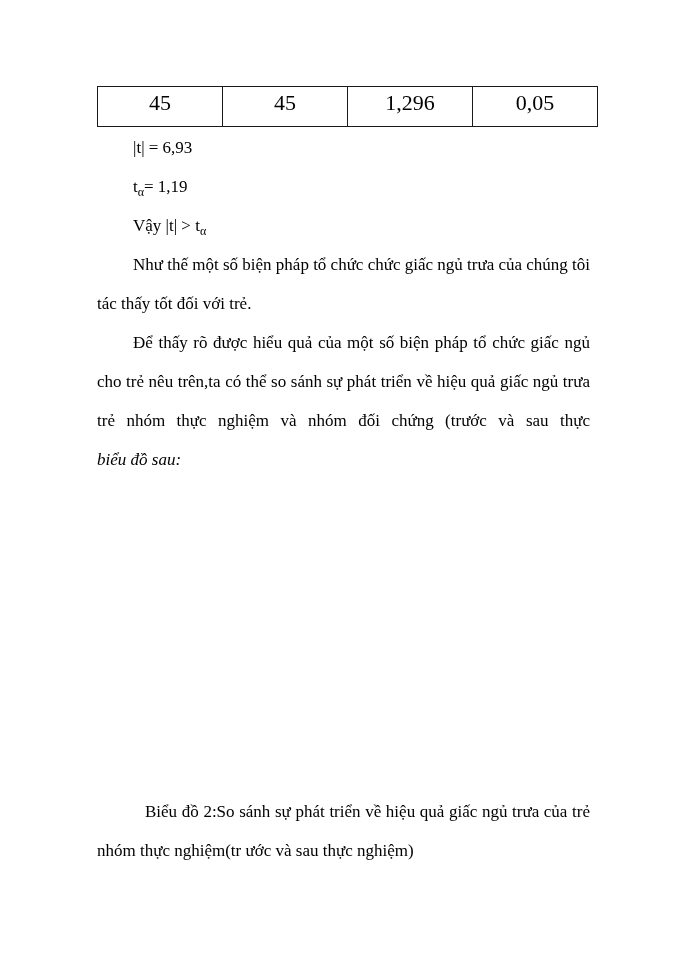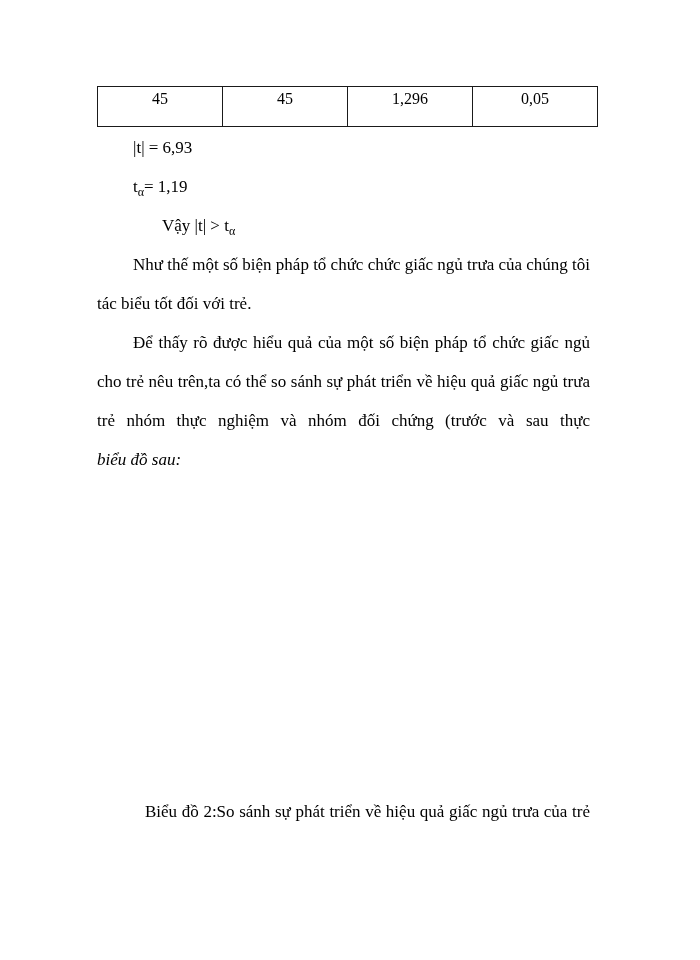--- a/index.html
+++ b/index.html
@@ -32,21 +32,21 @@
     width: 501px;
     height: 41px;
     display: flex;
     border: 1px solid #1a1a1a;
     box-sizing: border-box;
   }
   .stats-table .cell {
     flex: 1;
     border-right: 1px solid #1a1a1a;
     text-align: center;
-    font-size: 16px;
+    font-size: 22px;
     padding-top: 3px;
     box-sizing: border-box;
   }
   .stats-table .cell:last-child { border-right: none; }
   sub.alpha {
     font-size: 12px;
     vertical-align: -4px;
     line-height: 0;
   }
 </style>
@@ -61,29 +61,30 @@
     <div class="cell">1,296</div>
     <div class="cell">0,05</div>
   </div>
 
   <div class="line" style="left:133px; top:135px;">|t| = 6,93</div>
 
   <div class="line" style="left:133px; top:174px;">
     <span>t</span><sub class="alpha">α</sub><span>= 1,19</span>
   </div>
 
-  <div class="line" style="left:133px; top:213px;margin-left:29px;">
+  <div class="line" style="left:133px; top:213px;">
     <span>Vậy |t| &gt; t</span><sub class="alpha">α</sub>
   </div>
 
   <div class="line just" style="left:133px; top:252px; width:457px;">Như thế một số biện pháp tổ chức chức giấc ngủ trưa của chúng tôi có</div>
-  <div class="line" style="left:97px; top:291px;">tác biểu tốt đối với trẻ.</div>
+  <div class="line" style="left:97px; top:291px;">tác thấy tốt đối với trẻ.</div>
 
   <div class="line just" style="left:133px; top:330px; width:457px;">Để thấy rõ được hiểu quả của một số biện pháp tổ chức giấc ngủ trưa</div>
   <div class="line just" style="left:97px; top:369px; width:493px;">cho trẻ nêu trên,ta có thể so sánh sự phát triển về hiệu quả giấc ngủ trưa của</div>
   <div class="line just" style="left:97px; top:408px; width:493px;">trẻ nhóm thực nghiệm và nhóm đối chứng (trước và sau thực nghiệm)qua</div>
   <div class="line" style="left:97px; top:447px;font-style:italic;">biểu đồ sau:</div>
 
   <div style="position:absolute; left:97px; top:485px; width:493px; height:300px;"></div>
 
   <div class="line just" style="left:145px; top:799px; width:445px;">Biểu đồ 2:So sánh sự phát triển về hiệu quả giấc ngủ trưa của trẻ ở</div>
+  <div class="line" style="left:97px; top:838px;">nhóm thực nghiệm(tr ước và sau thực nghiệm)</div>
 
 </div>
 
 </body></html>

